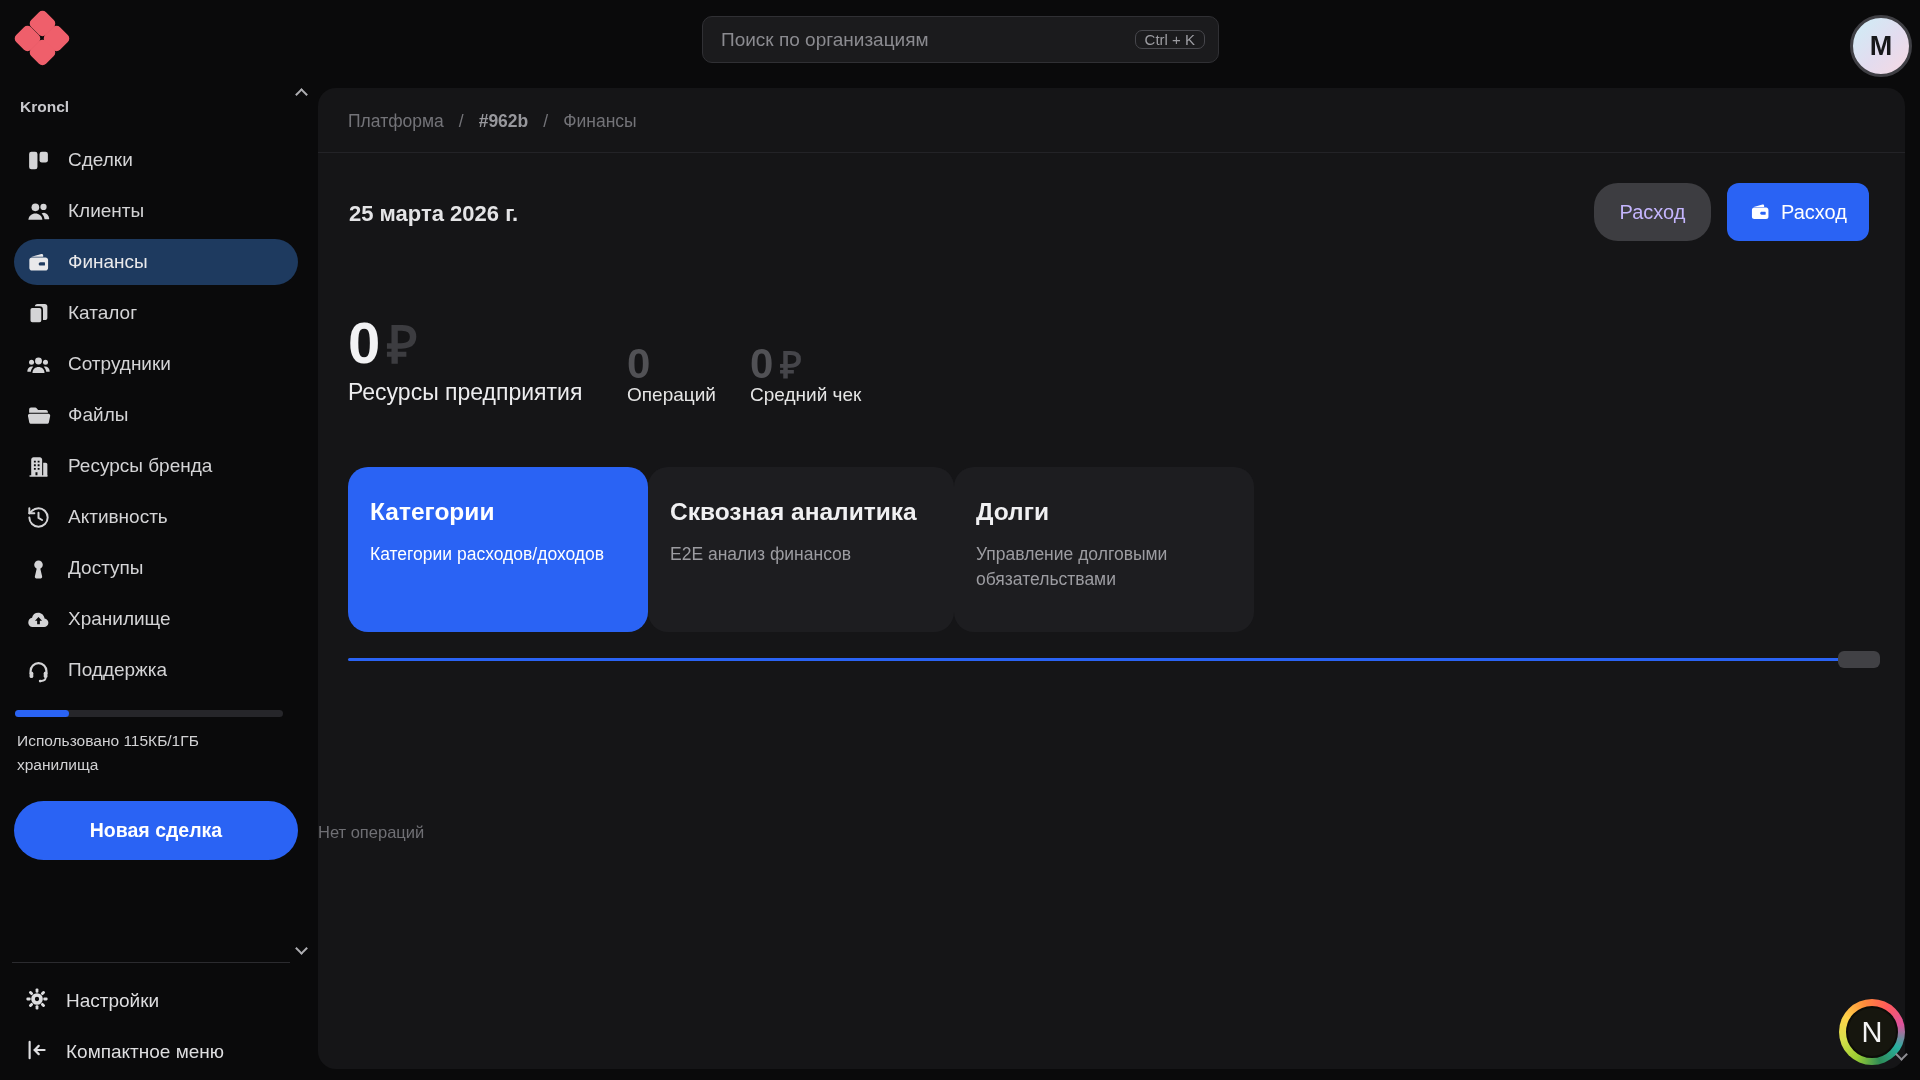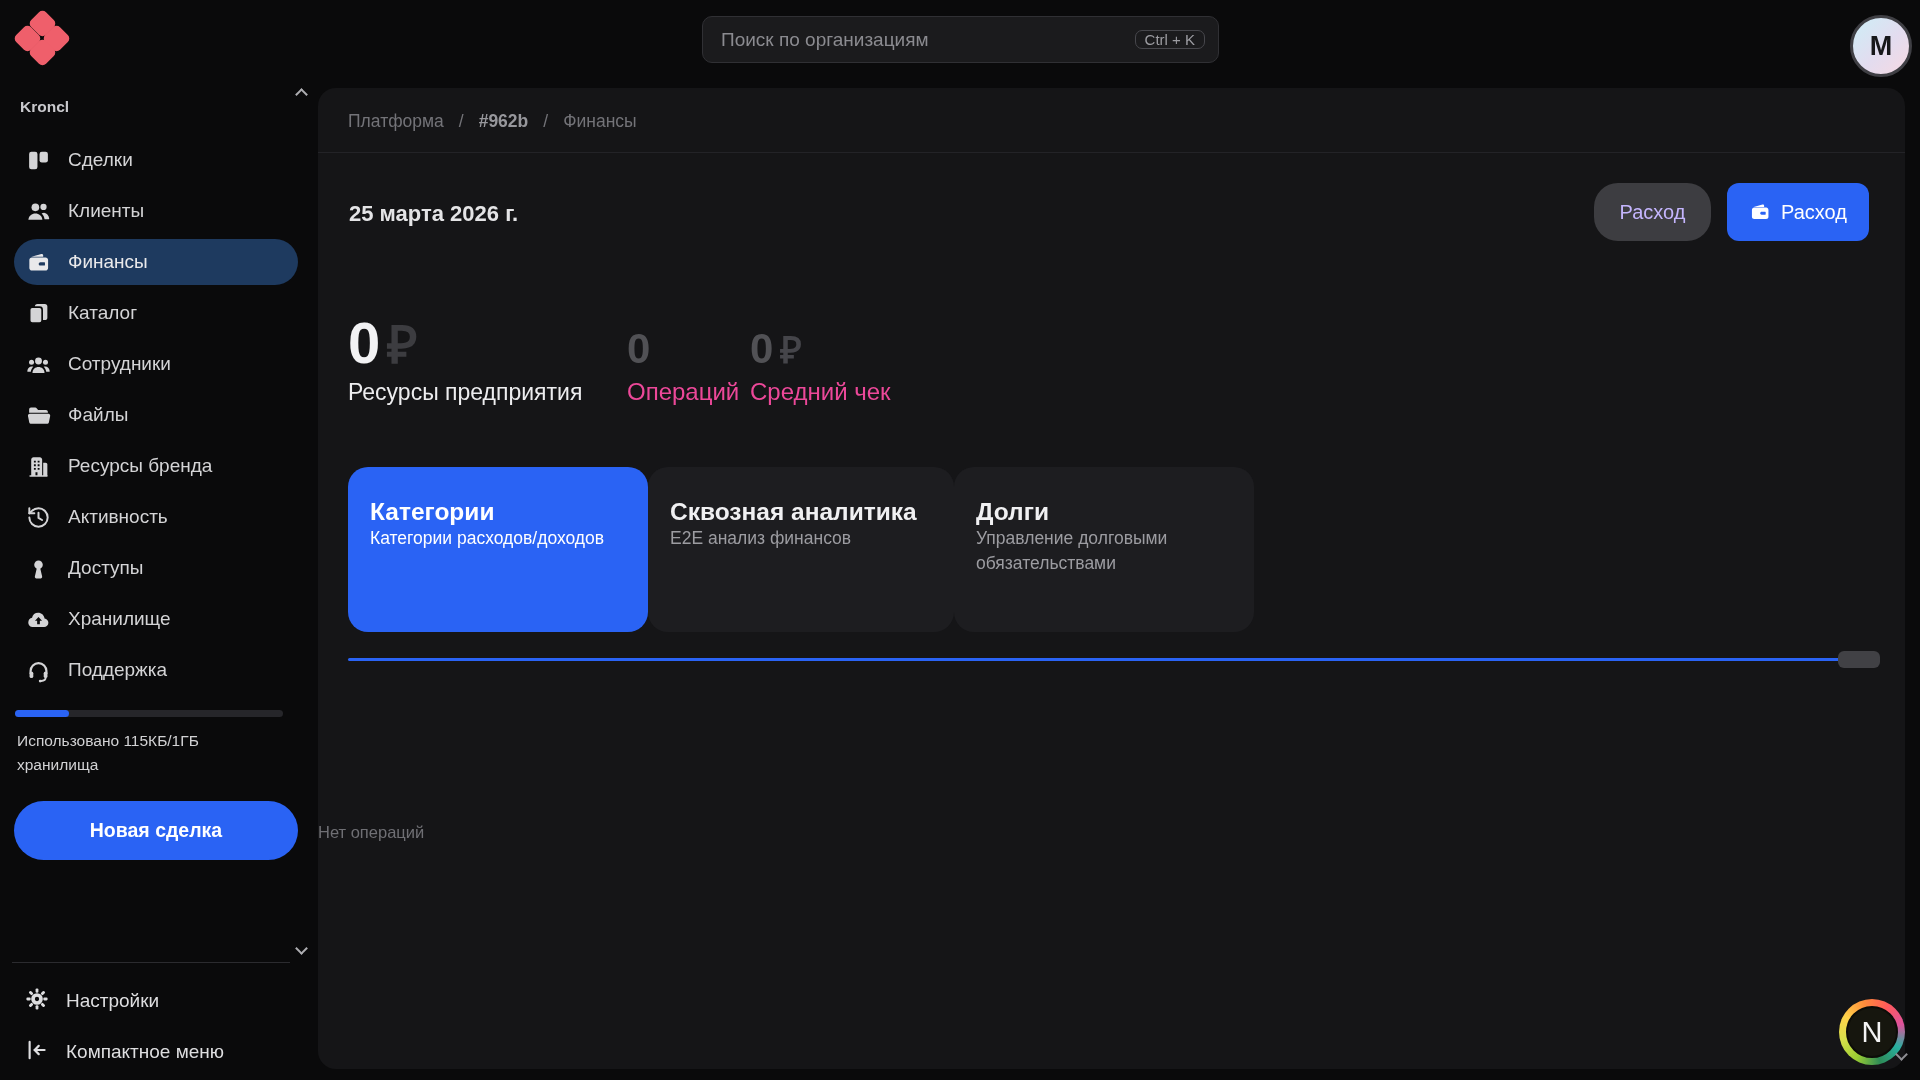--- a/index.html
+++ b/index.html
@@ -62,31 +62,31 @@
 
   .stats{position:absolute;left:30px;top:228px;height:90px;width:900px}
   .stat{position:absolute;bottom:0}
   .stat .val{display:flex;align-items:flex-end;gap:7px}
   #stat-main{left:0}
   #stat-main .num{font-size:58px;font-weight:bold;color:#f2f2f4;line-height:54px}
   #stat-main .cur{font-size:52px;font-weight:bold;color:#3c3c40;line-height:50px}
   #stat-main .lbl{font-size:23px;color:#ededef;margin-top:9px}
   .stat.secondary .num{font-size:42px;font-weight:bold;color:#515155;line-height:40px}
   .stat.secondary .cur{font-size:37px;font-weight:bold;color:#45454a;line-height:36px}
-  .stat.secondary .lbl{font-size:24px;color:#ec4899;margin-top:9px}
+  .stat.secondary .lbl{font-size:19px;color:#e5e5e5;}
   #stat-ops{left:279px}
   #stat-avg{left:402px}
 
   .cards{position:absolute;left:30px;top:379px;display:flex;}
   .card{width:300px;height:165px;border-radius:20px;background:#1d1d20;padding:31px 22px 0;cursor:pointer}
   .card:nth-child(2){width:306px}
   .card.active{background:#2a63f4}
   .card .title{font-size:24.5px;font-weight:bold;color:#f0f0f2}
   .card.active .title{color:#fff}
-  .card .sub{font-size:17.5px;line-height:25px;color:#9c9ca1;max-width:250px}
+  .card .sub{margin-top:16px;font-size:17.5px;line-height:25px;color:#9c9ca1;max-width:250px}
   .card.active .sub{color:#fff}
 
   .blue-line{position:absolute;left:30px;top:570px;width:1496px;height:3px;background:#2a63f4;border-radius:2px}
   .scroll-thumb{position:absolute;left:1520px;top:563px;width:42px;height:17px;border-radius:6px;background:#414145;cursor:pointer}
 
   .empty{position:absolute;left:0;top:735px;width:100%;text-align:left;font-size:16.5px;color:#6f6f74}
 
   .n-badge{position:absolute;left:1521px;top:911px;width:66px;height:66px;border-radius:50%;background:conic-gradient(from 210deg,#9acd32,#d7e14a,#ffd24a,#ff8c3a,#ff5a5a,#e0529c,#27b0a0,#2e8b57,#9acd32);display:flex;align-items:center;justify-content:center;cursor:pointer}
   .n-badge .inner{width:52px;height:52px;border-radius:50%;background:#16160e;border:2px solid #0c0c08;display:flex;align-items:center;justify-content:center;color:#f4f4f4;font-size:29px}
 </style>

